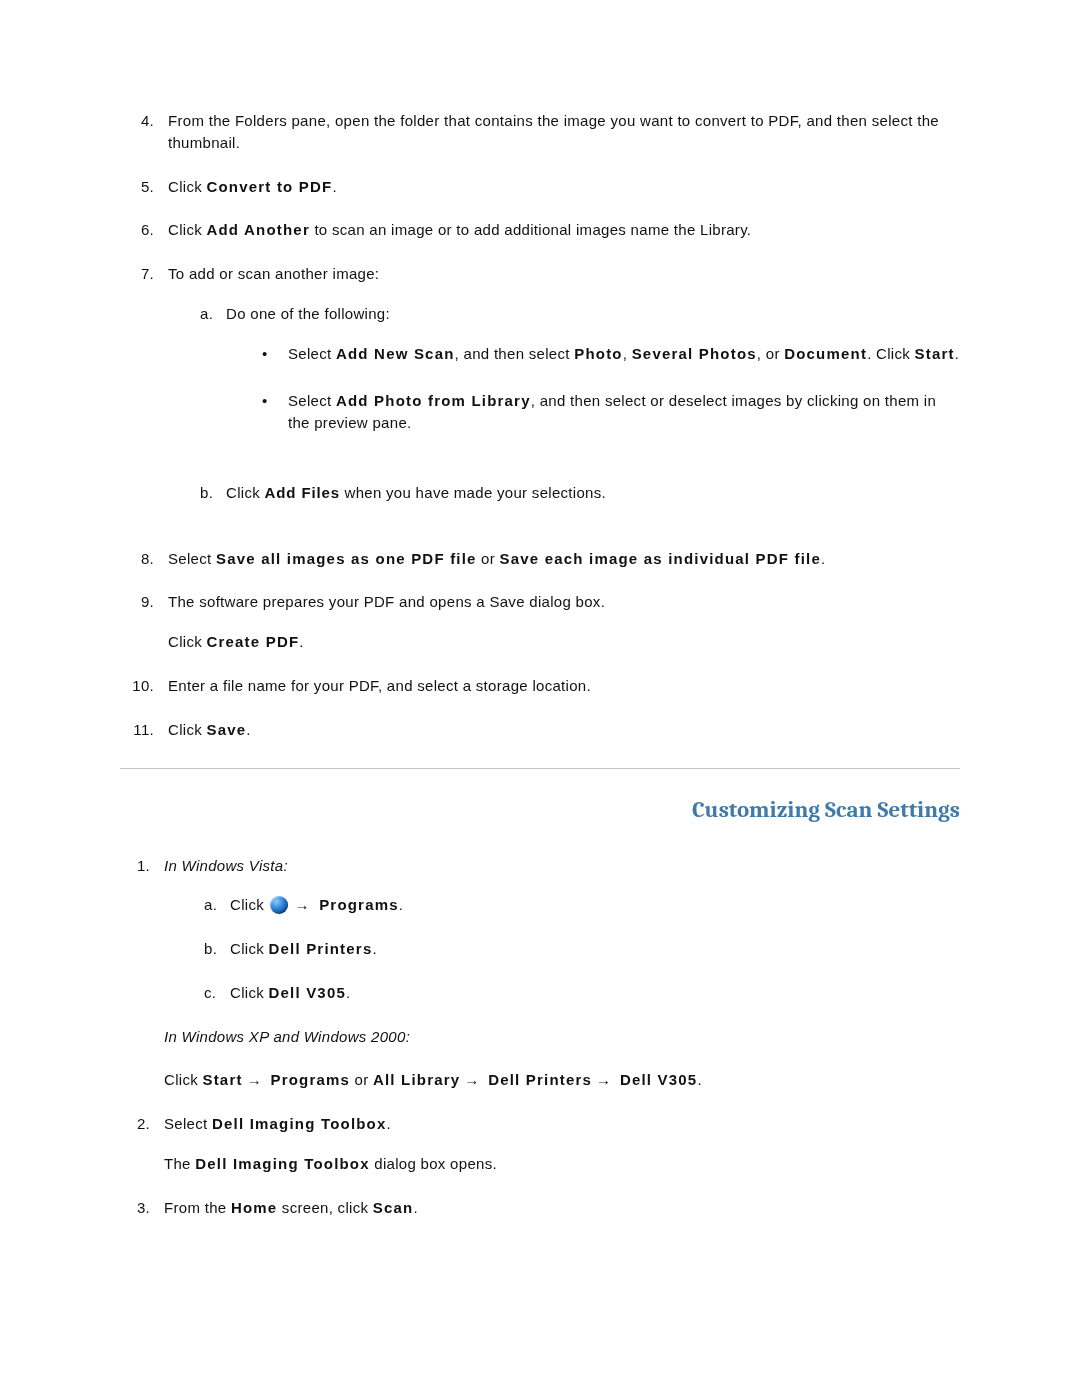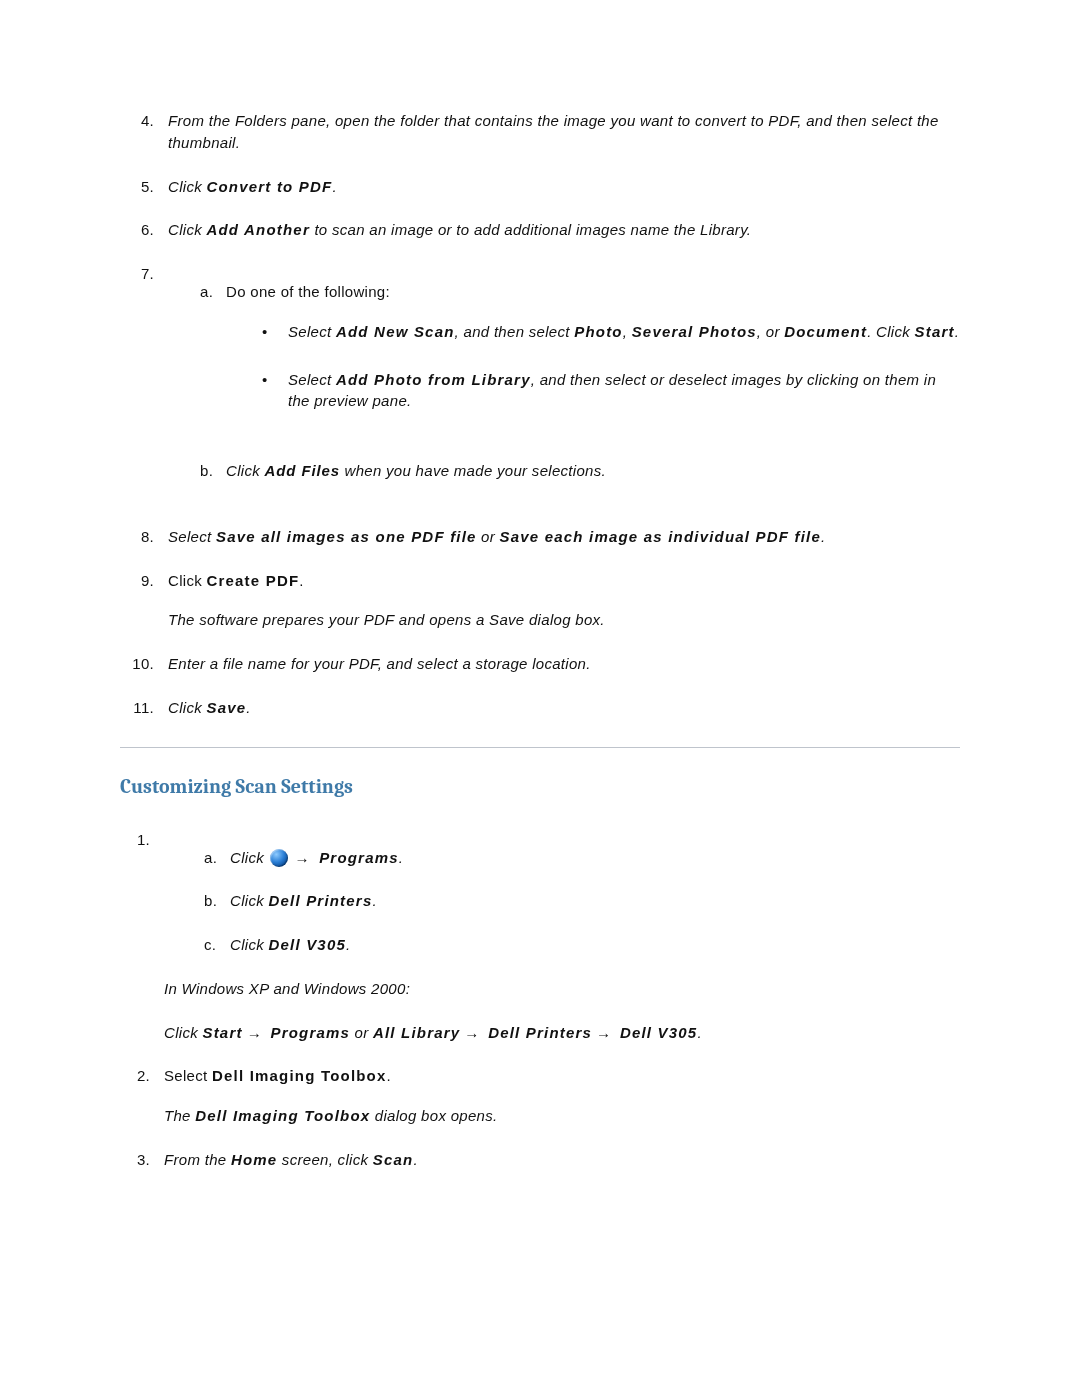--- a/index.html
+++ b/index.html
@@ -32,21 +32,21 @@
     flex: 0 0 34px;
     text-align: right;
     padding-right: 14px;
   }
   ol.main-list > li > .body {
     flex: 1 1 auto;
   }
   .body p {
     margin: 0 0 18px 0;
   }
-  .body p:last-child { margin-bottom: 0; font-style: italic; }
+  .body p:last-child { margin-bottom: 0; }
   ol.alpha-list {
     list-style: none;
     padding: 0;
     margin: 18px 0 0 32px;
   }
   ol.alpha-list > li {
     display: flex;
     margin-bottom: 22px;
   }
   ol.alpha-list > li > .num {
@@ -74,24 +74,25 @@
   .boldtight { font-weight: bold; letter-spacing: 0.9px; }
   .italic { font-style: italic; }
   .hr {
     border: none;
     border-top: 1px solid #bfc4cc;
     margin: 28px 0 24px 0;
   }
   h2.section {
     font-family: Cambria, Georgia, serif;
     color: #3f7aa8;
-    font-size: 20px;
+    font-size: 23px;
     font-weight: 700;
     margin: 0 0 28px 0;
     letter-spacing: 0;
+    text-align: right;
   }
   .start-orb {
     display: inline-block;
     width: 18px; height: 18px;
     border-radius: 50%;
     background: radial-gradient(circle at 35% 30%, #8ecbff 0%, #2b7fd6 45%, #0b4c97 75%, #062a54 100%);
     vertical-align: -4px;
     margin: 0 2px;
     box-shadow: inset -1px -1px 1px rgba(0,0,0,.25), inset 1px 1px 1px rgba(255,255,255,.4);
   }
@@ -129,20 +130,21 @@
       <div class="body">
         <p>
           <span>Click </span><span class="bold">Add Another</span><span> to scan an image or to add additional images name the Library.</span>
         </p>
       </div>
     </li>
 
     <li>
       <span class="num">7.</span>
       <div class="body">
+        <p>To add or scan another image:</p>
 
         <ol class="alpha-list">
           <li>
             <span class="num">a.</span>
             <div class="body">
               <p>Do one of the following:</p>
 
               <ul class="bullets">
                 <li>
                   <span class="dot">•</span>
@@ -181,24 +183,24 @@
       <div class="body">
         <p>
           <span>Select </span><span class="bold">Save all images as one PDF file</span><span> or </span><span class="bold">Save each image as individual PDF file</span><span>.</span>
         </p>
       </div>
     </li>
 
     <li>
       <span class="num">9.</span>
       <div class="body">
+        <p>The software prepares your PDF and opens a Save dialog box.</p>
         <p>
           <span>Click </span><span class="bold">Create PDF</span><span>.</span>
         </p>
-        <p>The software prepares your PDF and opens a Save dialog box.</p>
       </div>
     </li>
 
     <li>
       <span class="num">10.</span>
       <div class="body">
         <p>Enter a file name for your PDF, and select a storage location.</p>
       </div>
     </li>
 
@@ -215,20 +217,21 @@
 
   <hr class="hr">
 
   <h2 class="section">Customizing Scan Settings</h2>
 
   <div class="sec2">
     <ol class="main-list">
       <li>
         <span class="num">1.</span>
         <div class="body">
+          <p class="italic">In Windows Vista:</p>
 
           <ol class="alpha-list">
             <li>
               <span class="num">a.</span>
               <div class="body">
                 <p>
                   <span>Click  </span><span class="start-orb"></span><span class="arrow">→</span><span class="bold"> Programs</span><span>.</span>
                 </p>
               </div>
             </li>

